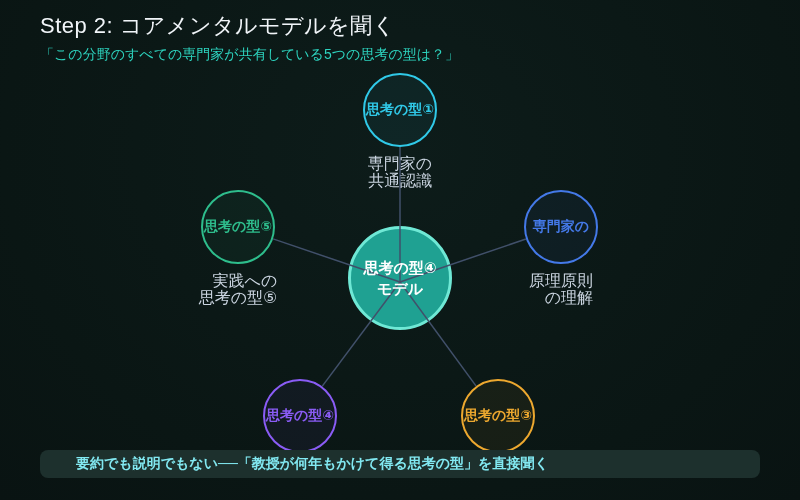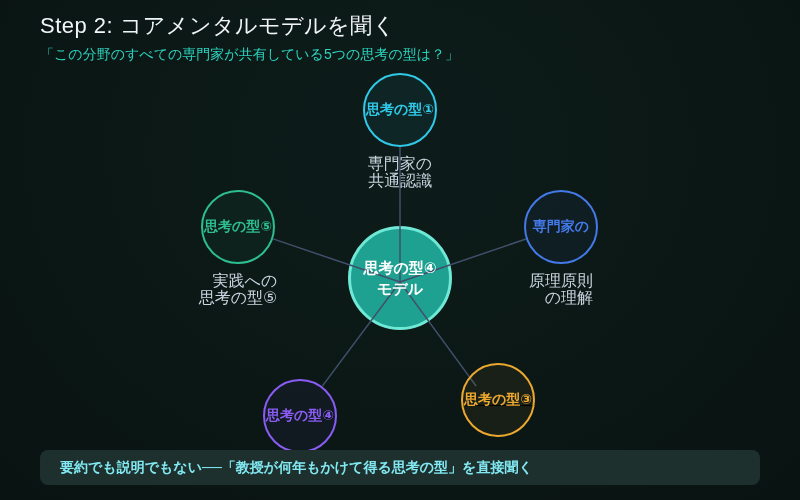--- a/index.html
+++ b/index.html
@@ -94,28 +94,28 @@
     font-size: 16px;
     line-height: 17px;
     color: var(--caption-color, #cbd5e1);
     white-space: nowrap;
   }
   .footer-bar {
     position: absolute;
     left: 40px;
     top: 450px;
     width: 720px;
-    height: 35px;
+    height: 28px;
     box-sizing: border-box;
     background: var(--footer-bg, #1d302d);
     border-radius: 8px;
     z-index: 10;
     display: flex;
     align-items: center;
-    padding-left: 20px;
+    padding-left: 36px;
   }
   .footer-bar .footer-text {
     font-size: 14px;
     font-weight: bold;
     color: var(--footer-text, #82e9f2);
     white-space: nowrap;
   }
 </style>
 </head>
 <body>
@@ -142,21 +142,21 @@
 
   <div id="nodes-layer">
       <div class="node" style="left: 363px; top: 73px; border-color: rgb(48, 201, 232); background: rgba(48, 201, 232, 0.06);">
     <span class="node-label" style="color: rgb(48, 201, 232);">思考の型①</span>
   </div>
       <div class="caption" style="left: 400px; top: 155px;"><span>専門家の</span><br><span>共通認識</span></div>
       <div class="node" style="left: 524px; top: 190px; border-color: rgb(68, 121, 232); background: rgba(68, 121, 232, 0.06);">
     <span class="node-label" style="color: rgb(68, 121, 232);">専門家の</span>
   </div>
       <div class="caption" style="left: 561px; top: 272px;"><span>原理原則</span><br><span>の理解</span></div>
-      <div class="node" style="left: 461px; top: 363px; border-color: rgb(237, 168, 47); background: rgba(237, 168, 47, 0.06); text-decoration: underline;">
+      <div class="node" style="left: 461px; top: 379px; border-color: rgb(237, 168, 47); background: rgba(237, 168, 47, 0.06);">
     <span class="node-label" style="color: rgb(237, 168, 47);">思考の型③</span>
   </div>
       <div class="node" style="left: 263px; top: 379px; border-color: rgb(138, 92, 245); background: rgba(138, 92, 245, 0.06);">
     <span class="node-label" style="color: rgb(138, 92, 245);">思考の型④</span>
   </div>
       <div class="node" style="left: 201px; top: 190px; border-color: rgb(46, 189, 140); background: rgba(46, 189, 140, 0.06);">
     <span class="node-label" style="color: rgb(46, 189, 140);">思考の型⑤</span>
   </div>
       <div class="caption" style="left: 238px; top: 272px;"><span>実践への</span><br><span>思考の型⑤</span></div>
     </div>

